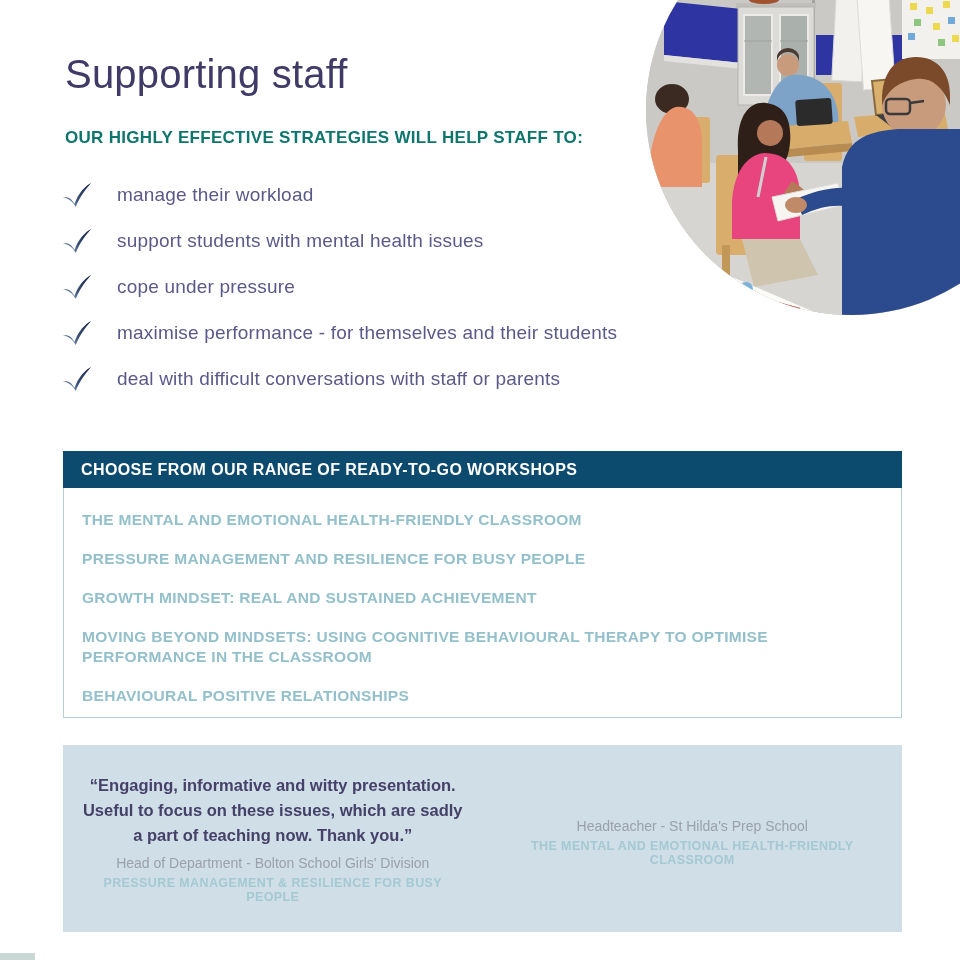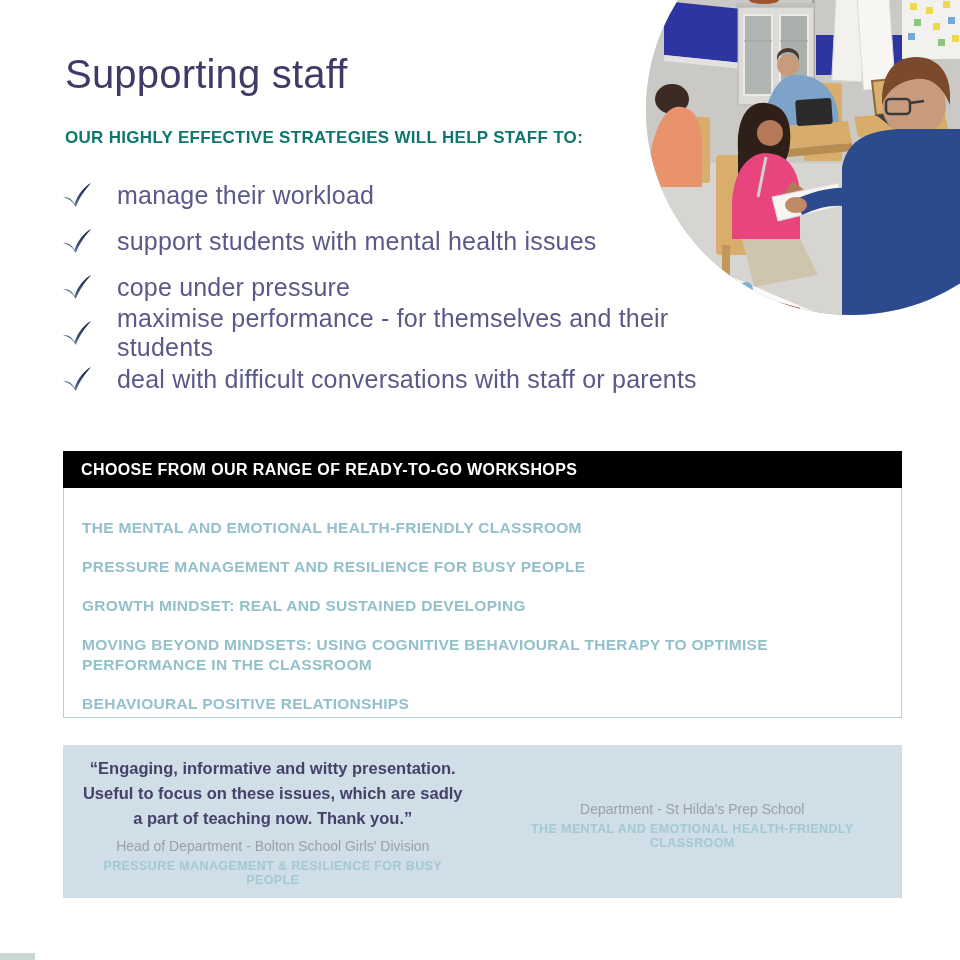--- a/index.html
+++ b/index.html
@@ -25,41 +25,41 @@
   }
   .page-subtitle{
     position:absolute;left:65px;top:128px;
     font-size:17px;font-weight:700;color:#0f766e;letter-spacing:.3px;
   }
 
   
   .checklist{position:absolute;left:62px;top:172px;width:640px;}
   .check-row{display:flex;align-items:center;height:46px;}
   .check-icon{width:30px;height:26px;flex:0 0 30px;margin-right:25px;}
-  .check-text{font-size:25px;color:#5b588a;letter-spacing:.2px;}
+  .check-text{font-size:19px;color:#5b588a;letter-spacing:.2px;}
 
   
   .workshops{
     position:absolute;left:63px;top:451px;width:839px;height:267px;
     border:1px solid #b3d0d8;background:#ffffff;box-sizing:border-box;
   }
   .workshops-header{
-    margin:-1px -1px 8px -1px;height:37px;background:#000000;
+    margin:-1px -1px 0 -1px;height:37px;background:#0c4a6e;
     display:flex;align-items:center;padding:0 18px;
     color:#ffffff;font-size:16px;font-weight:700;letter-spacing:.4px;
   }
   .workshops-list{padding:22px 18px 0 18px;}
   .workshop-item{
     font-size:15.5px;line-height:20px;color:#93c0cb;font-weight:700;
     letter-spacing:.3px;margin-bottom:19px;
   }
 
   
   .testimonials{
-    position:absolute;left:63px;top:745px;width:839px;height:153px;
+    position:absolute;left:63px;top:745px;width:839px;height:187px;
     background:#cfdee7;display:flex;
   }
   .testimonial{
     flex:1 1 50%;display:flex;flex-direction:column;justify-content:center;
     align-items:center;text-align:center;padding:0 14px;box-sizing:border-box;
   }
   .t-quote{font-size:16.5px;font-weight:700;color:#454169;line-height:25px;max-width:430px;}
   .t-attribution{font-size:14px;color:#9aa0ad;margin-top:7px;}
   .t-workshop{font-size:12.5px;font-weight:700;color:#a4c9d2;letter-spacing:.4px;margin-top:5px;}
 
@@ -208,33 +208,33 @@
       </svg>
       <span class="check-text">deal with difficult conversations with staff or parents</span>
     </div>
   </div>
 
   <div class="workshops">
     <div class="workshops-header">CHOOSE FROM OUR RANGE OF READY-TO-GO WORKSHOPS</div>
     <div class="workshops-list">
       <div class="workshop-item">THE MENTAL AND EMOTIONAL HEALTH-FRIENDLY CLASSROOM</div>
       <div class="workshop-item">PRESSURE MANAGEMENT AND RESILIENCE FOR BUSY PEOPLE</div>
-      <div class="workshop-item">GROWTH MINDSET: REAL AND SUSTAINED DEVELOPING</div>
+      <div class="workshop-item">GROWTH MINDSET: REAL AND SUSTAINED ACHIEVEMENT</div>
       <div class="workshop-item">MOVING BEYOND MINDSETS: USING COGNITIVE BEHAVIOURAL THERAPY TO OPTIMISE PERFORMANCE IN THE CLASSROOM</div>
       <div class="workshop-item">BEHAVIOURAL POSITIVE RELATIONSHIPS</div>
     </div>
   </div>
 
   <div class="testimonials">
     <div class="testimonial">
       <div class="t-quote">“Engaging, informative and witty presentation. Useful to focus on these issues, which are sadly a part of teaching now. Thank you.”</div>
       <div class="t-attribution">Head of Department - Bolton School Girls' Division</div>
       <div class="t-workshop">PRESSURE MANAGEMENT &amp; RESILIENCE FOR BUSY PEOPLE</div>
     </div>
     <div class="testimonial">
-      <div class="t-attribution">Department - St Hilda's Prep School</div>
+      <div class="t-attribution">Headteacher - St Hilda's Prep School</div>
       <div class="t-workshop">THE MENTAL AND EMOTIONAL HEALTH-FRIENDLY CLASSROOM</div>
     </div>
   </div>
 
   <div class="corner-square"></div>
 
 </div>
 
 </body></html>

